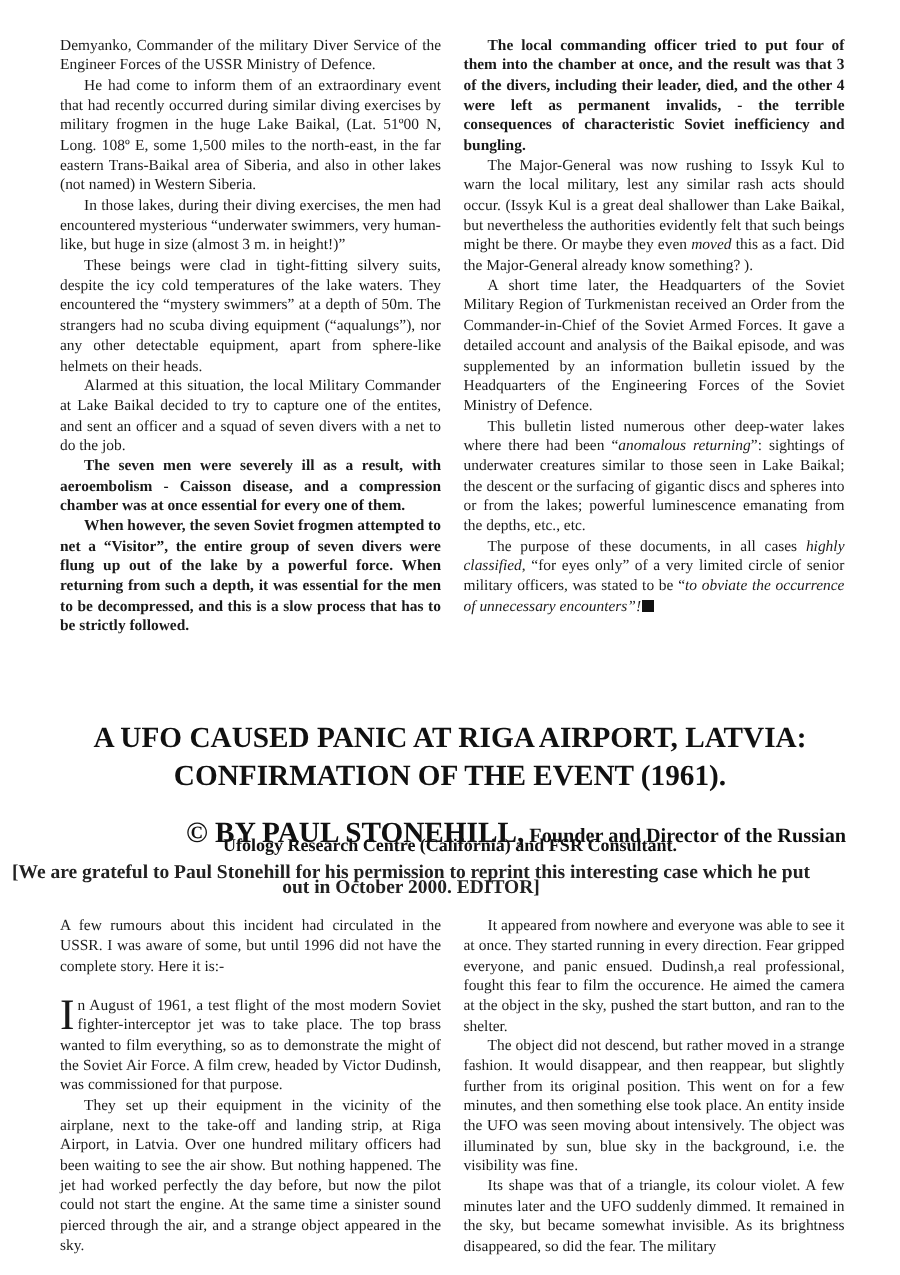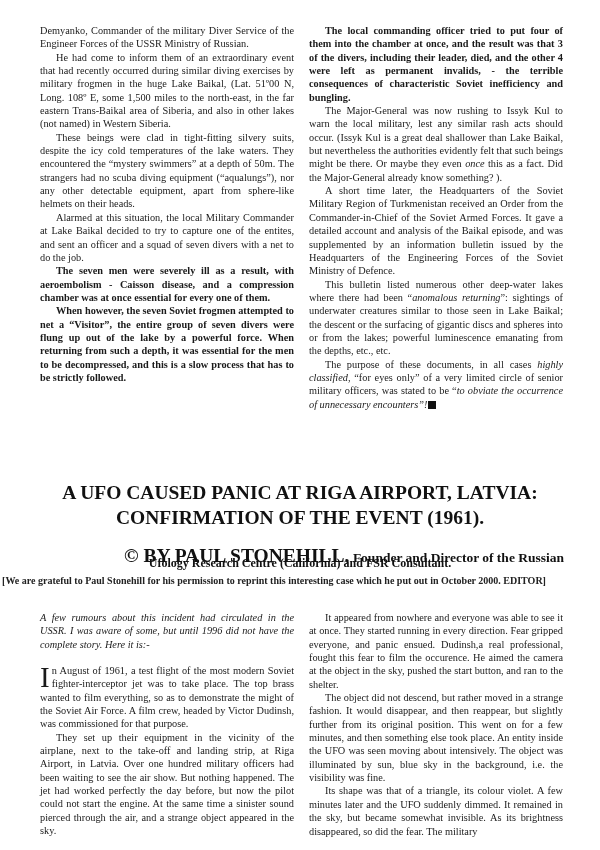--- a/index.html
+++ b/index.html
@@ -28,50 +28,51 @@
     position: absolute; left: 0; width: 600px; text-align: center;
     font-weight: bold; color: #111;
   }
   #h1 { top: 481px; font-size: 19.5px; line-height: 24px; }
   #h2 { top: 506px; font-size: 19.5px; line-height: 24px; }
   #h3 { top: 544px; font-size: 19.5px; line-height: 24px; margin-left: 44px; }
   #h3 .small { font-size: 13.5px; }
   #h4 { top: 554px; font-size: 12px; line-height: 18px; }
   #editor-note {
     position: absolute; left: 0; width: 548px; top: 576px;
-    text-align: center; font-weight: bold; font-size: 10px; line-height: 10px;
+    text-align: center; font-weight: bold; font-size: 13px; line-height: 10px;
     color: #222;
   }
-  .intro { font-style: italic; }
+  .intro { }
   .intro p { text-indent: 0; }
   .dropcap {
     float: left; font-size: 29px; line-height: 24px;
     margin: 1px 2px 0 0; font-weight: normal;
   }
   .endmark {
     display: inline-block; width: 8px; height: 8px; background: #111;
     vertical-align: -1px; margin-left: 1px;
   }
   .gap { height: 13px; }
 </style>
 </head>
 <body>
 
 <div class="col" id="top-left">
-  <p class="noindent">Demyanko, Commander of the military Diver Service of the Engineer Forces of the USSR Ministry of Russian.</p>
+  <p class="noindent">Demyanko, Commander of the military Diver Service of the Engineer Forces of the USSR Ministry of Defence.</p>
   <p>He had come to inform them of an extraordinary event that had recently occurred during similar diving exercises by military frogmen in the huge Lake Baikal, (Lat. 51º00 N, Long. 108º E, some 1,500 miles to the north-east, in the far eastern Trans-Baikal area of Siberia, and also in other lakes (not named) in Western Siberia.</p>
+  <p>In those lakes, during their diving exercises, the men had encountered mysterious “underwater swimmers, very human-like, but huge in size (almost 3 m. in height!)”</p>
   <p>These beings were clad in tight-fitting silvery suits, despite the icy cold temperatures of the lake waters. They encountered the “mystery swimmers” at a depth of 50m. The strangers had no scuba diving equipment (“aqualungs”), nor any other detectable equipment, apart from sphere-like helmets on their heads.</p>
   <p>Alarmed at this situation, the local Military Commander at Lake Baikal decided to try to capture one of the entites, and sent an officer and a squad of seven divers with a net to do the job.</p>
   <p class="b">The seven men were severely ill as a result, with aeroembolism - Caisson disease, and a compression chamber was at once essential for every one of them.</p>
   <p class="b">When however, the seven Soviet frogmen attempted to net a “Visitor”, the entire group of seven divers were flung up out of the lake by a powerful force. When returning from such a depth, it was essential for the men to be decompressed, and this is a slow process that has to be strictly followed.</p>
 </div>
 
 <div class="col" id="top-right">
   <p class="b">The local commanding officer tried to put four of them into the chamber at once, and the result was that 3 of the divers, including their leader, died, and the other 4 were left as permanent invalids, - the terrible consequences of characteristic Soviet inefficiency and bungling.</p>
-  <p><span>The Major-General was now rushing to Issyk Kul to warn the local military, lest any similar rash acts should occur. (Issyk Kul is a great deal shallower than Lake Baikal, but nevertheless the authorities evidently felt that such beings might be there. Or maybe they even </span><span class="i">once</span><span> this as a fact. Did the Major-General already know something? ).</span></p>
+  <p><span>The Major-General was now rushing to Issyk Kul to warn the local military, lest any similar rash acts should occur. (Issyk Kul is a great deal shallower than Lake Baikal, but nevertheless the authorities evidently felt that such beings might be there. Or maybe they even </span><span class="i">moved</span><span> this as a fact. Did the Major-General already know something? ).</span></p>
   <p>A short time later, the Headquarters of the Soviet Military Region of Turkmenistan received an Order from the Commander-in-Chief of the Soviet Armed Forces. It gave a detailed account and analysis of the Baikal episode, and was supplemented by an information bulletin issued by the Headquarters of the Engineering Forces of the Soviet Ministry of Defence.</p>
   <p><span>This bulletin listed numerous other deep-water lakes where there had been “</span><span class="i">anomalous returning</span><span>”: sightings of underwater creatures similar to those seen in Lake Baikal; the descent or the surfacing of gigantic discs and spheres into or from the lakes; powerful luminescence emanating from the depths, etc., etc.</span></p>
   <p><span>The purpose of these documents, in all cases </span><span class="i">highly classified</span><span>, “for eyes only” of a very limited circle of senior military officers, was stated to be “</span><span class="i">to obviate the occurrence of unnecessary encounters</span><span class="i">”!</span><span class="endmark"></span></p>
 </div>
 
 <div class="headline" id="h1">A UFO CAUSED PANIC AT RIGA AIRPORT, LATVIA:</div>
 <div class="headline" id="h2">CONFIRMATION OF THE EVENT (1961).</div>
 <div class="headline" id="h3"><span>© BY PAUL STONEHILL,</span><span class="small"> Founder and Director of the Russian</span></div>
 <div class="headline" id="h4">Ufology Research Centre (California) and FSR Consultant.</div>
 <div id="editor-note">[We are grateful to Paul Stonehill for his permission to reprint this interesting case which he put out in October 2000.  EDITOR]</div>

